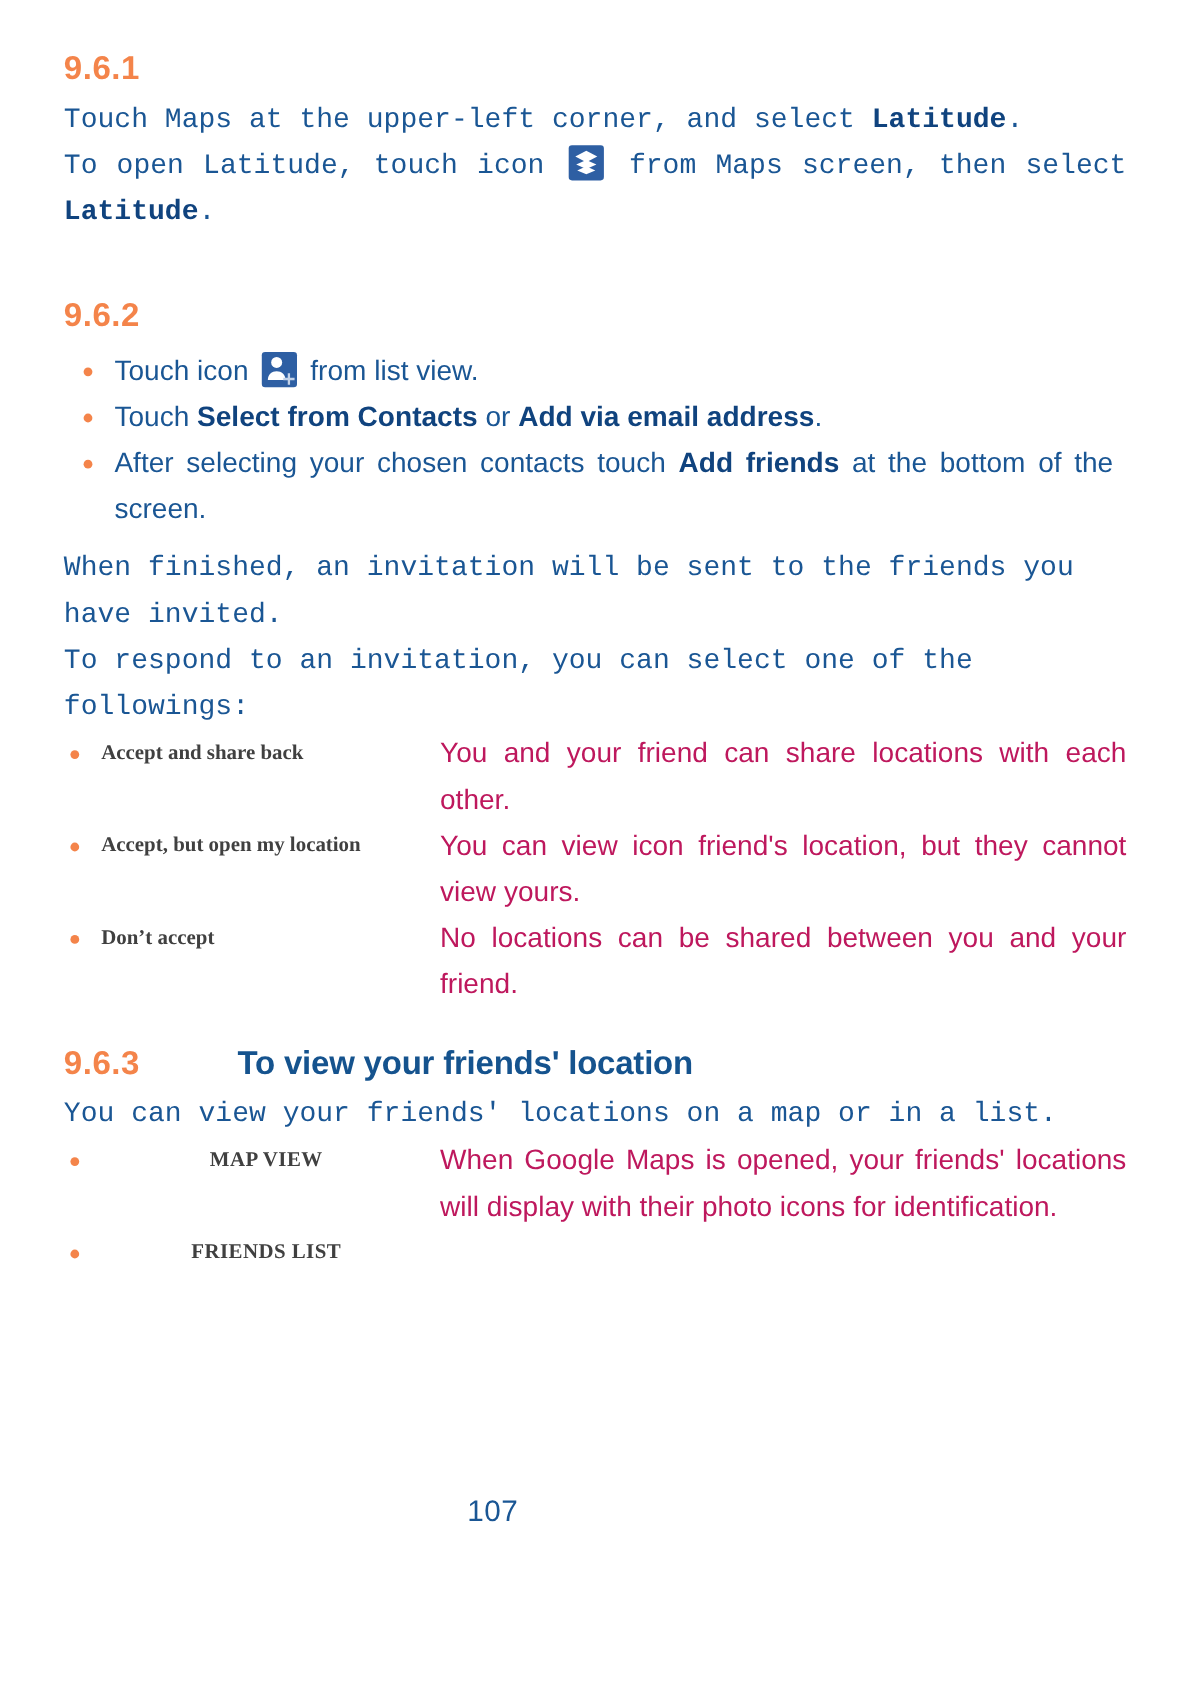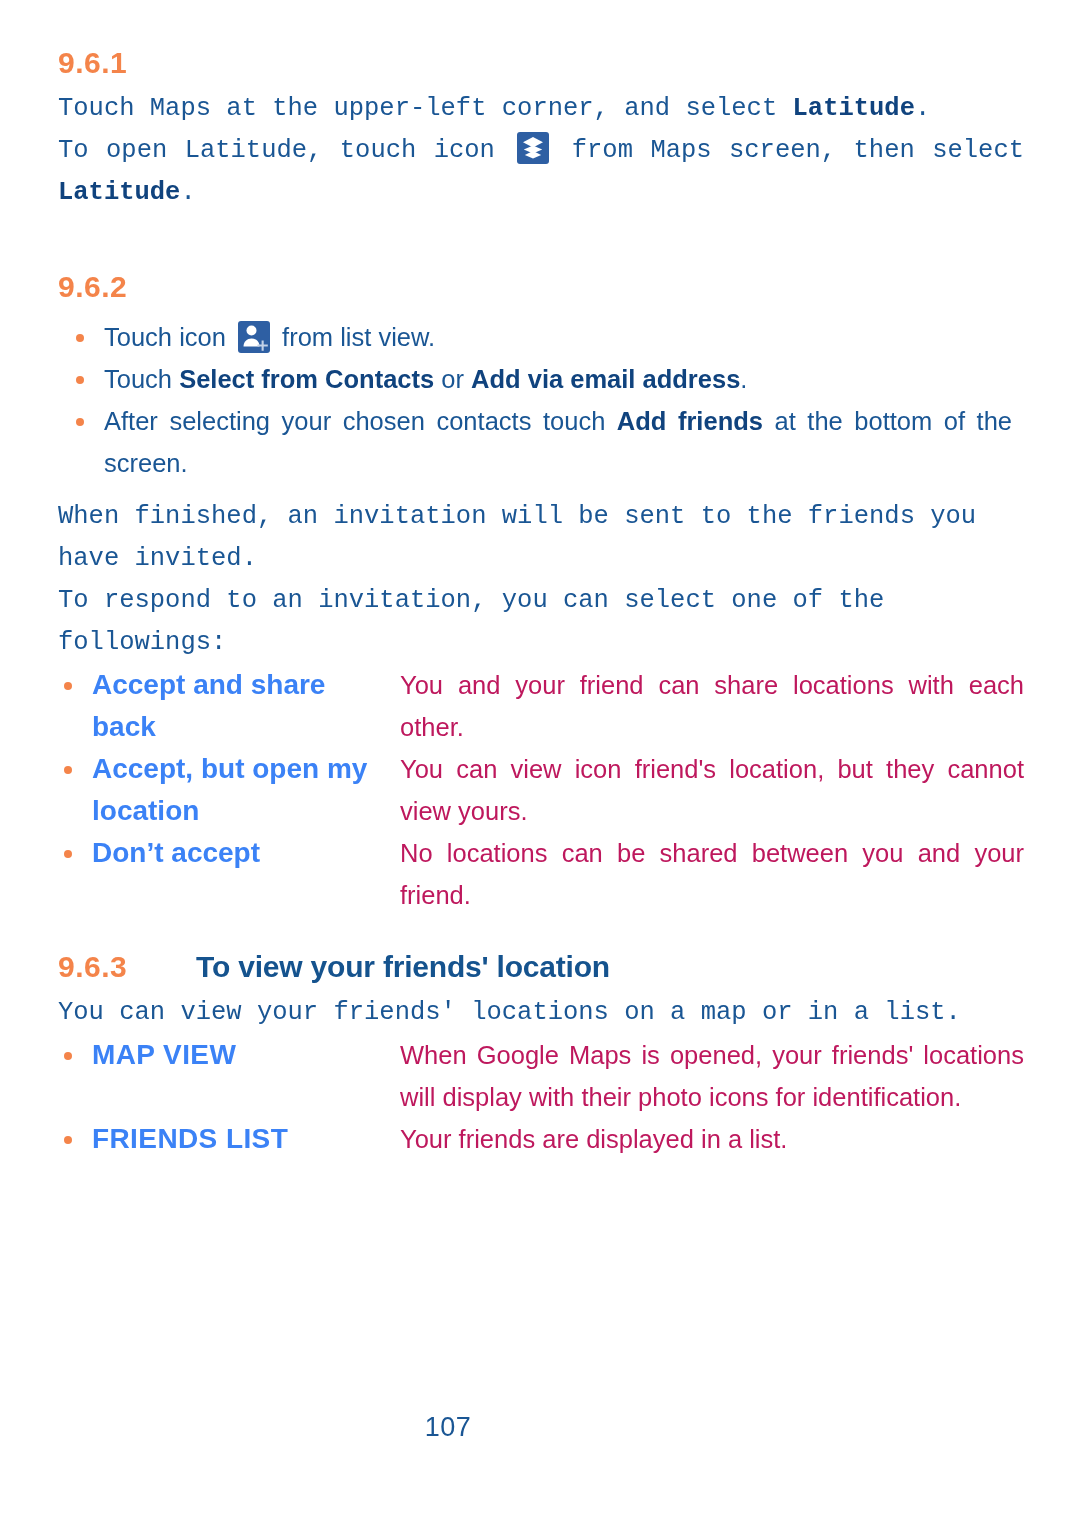--- a/index.html
+++ b/index.html
@@ -28,20 +28,21 @@
     top: 46px;
     width: 966px;
   }
 
   
   .h-sec {
     display: flex;
     align-items: baseline;
     margin: 0 0 8px 0;
     padding: 0;
+    gap: 20px;
   }
   .h-num {
     color: #F4844A;
     font-weight: bold;
     font-size: 30px;
     letter-spacing: 0.5px;
     width: 138px;
     flex: 0 0 138px;
   }
   .h-text {
@@ -120,43 +121,44 @@
     left: 6px;
     top: 18px;
     width: 8px;
     height: 8px;
     border-radius: 50%;
     background: #F4844A;
   }
   .defterm {
     flex: 0 0 308px;
     width: 308px;
-    color: #3b82f6;
+    color: #404040;
     font-weight: bold;
-    font-size: 28px;
+    font-size: 19px;
     line-height: 42px;
     padding-right: 8px;
     box-sizing: border-box;
-  }
-  .defterm.caps { letter-spacing: 0.4px; }
+    font-family: Liberation Serif, serif;
+  }
+  .defterm.caps { letter-spacing: 0.4px; text-align: center; }
   .defdesc {
     flex: 1 1 auto;
     color: #be185d;
     font-size: 25.5px;
     line-height: 42px;
     text-align: justify;
     text-justify: inter-word;
   }
   .defdesc.noj { text-align: left; }
 
   
   .pagenum {
     position: absolute;
     left: 0;
-    top: 1412px;
+    top: 1359px;
     width: 896px;
     text-align: center;
     color: #1A5694;
     font-size: 27px;
     letter-spacing: 0.5px;
   }
 </style>
 </head>
 <body>
 
@@ -222,20 +224,19 @@
 
     <p class="body last-left">You can view your friends' locations on a map or in a list.</p>
 
     <div class="deflist">
       <div class="defrow">
         <div class="defterm caps">MAP VIEW</div>
         <div class="defdesc">When Google Maps is opened, your friends' locations will display with their photo icons for identification.</div>
       </div>
       <div class="defrow">
         <div class="defterm caps">FRIENDS LIST</div>
-        <div class="defdesc noj">Your friends are displayed in a list.</div>
       </div>
     </div>
 
   </div>
 
   <div class="pagenum">107</div>
 </div>
 
 </body></html>

